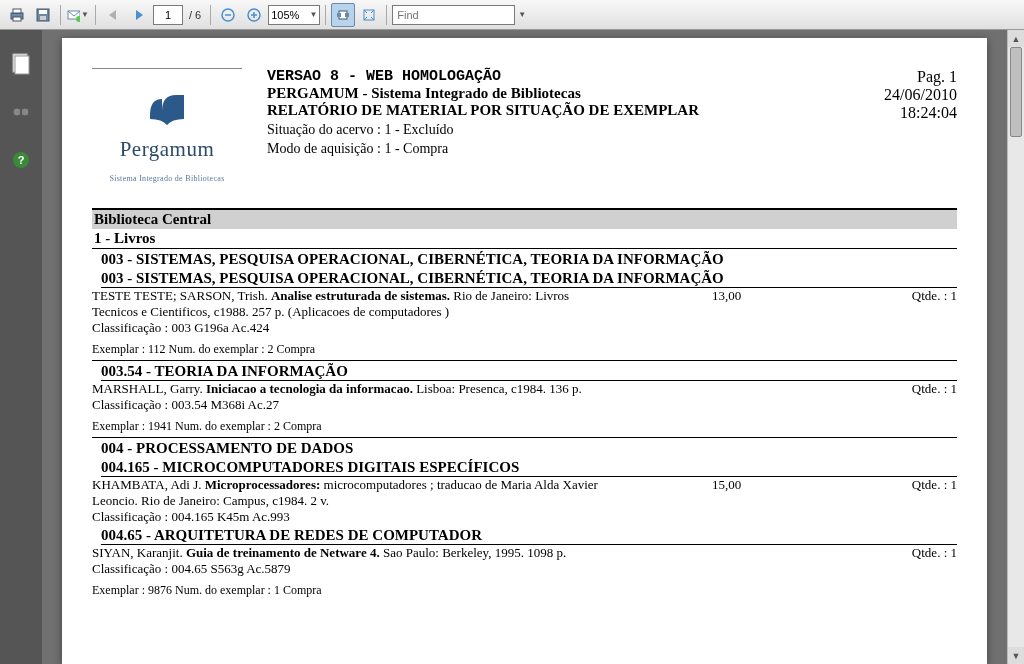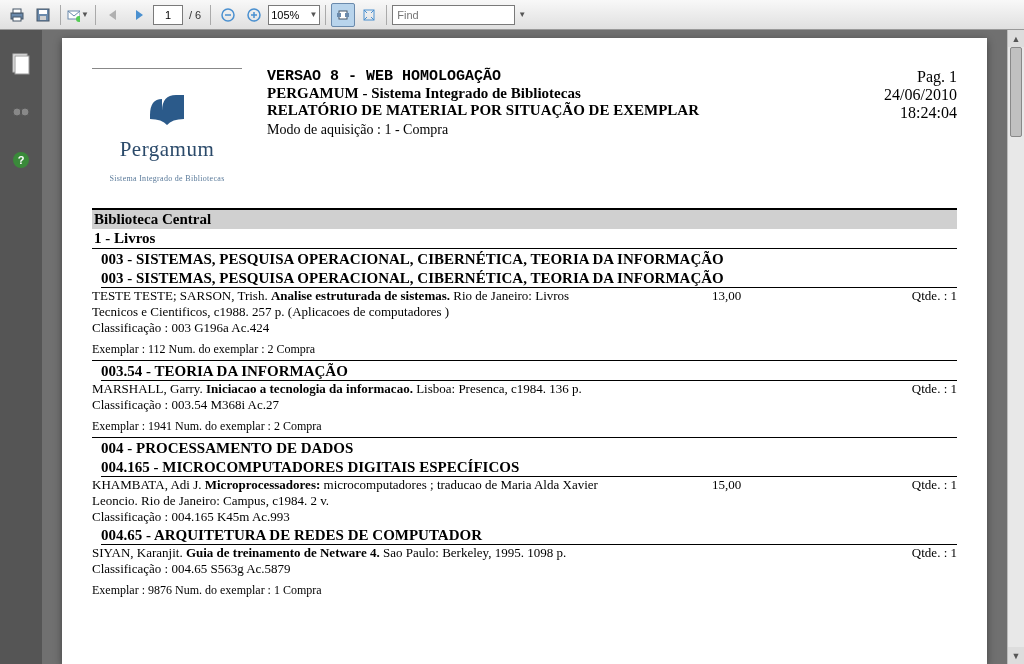--- a/index.html
+++ b/index.html
@@ -168,20 +168,21 @@
                 <path d="M8 28 Q8 12 20 12 L20 24 Q20 8 34 8 L42 8 L42 32 Q30 32 25 38 Q20 32 8 32 Z" fill="#2b5a8a"></path>
               </svg>
           </div>
           <div class="logo-text">Pergamum</div>
           <div class="logo-sub">Sistema Integrado de Bibliotecas</div>
         </div>
         <div class="titleblock">
           <div class="t1">VERSAO 8 - WEB HOMOLOGAÇÃO</div>
           <div class="t2">PERGAMUM - Sistema Integrado de Bibliotecas</div>
           <div class="t3">RELATÓRIO DE MATERIAL POR SITUAÇÃO DE EXEMPLAR</div>
+          <div class="t4">Situação do acervo : 1 - Excluído</div>
           <div class="t5">Modo de aquisição : 1 - Compra</div>
         </div>
         <div class="meta">
           <div>Pag. 1</div>
           <div>24/06/2010</div>
           <div>18:24:04</div>
         </div>
       </div>
 
       <div class="divider"></div>

